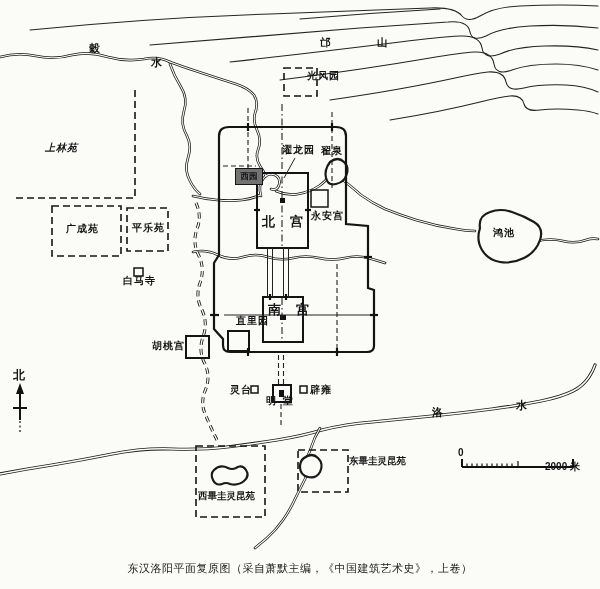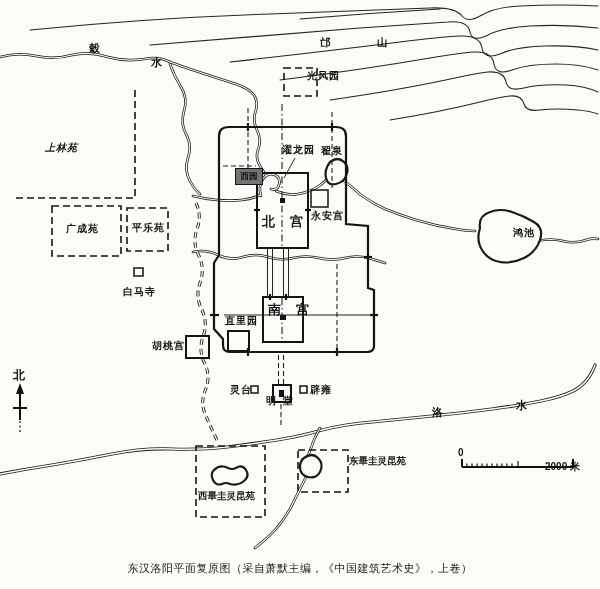--- a/index.html
+++ b/index.html
@@ -187,30 +187,30 @@
     </g>
   </svg>
 
   <div class="lbl" style="left:320px;top:21px;letter-spacing:18px;font-size:10.5px;margin-top:16px;">邙　山</div>
   <div class="lbl lbl-lg" style="left:89px;top:43px;">穀</div>
   <div class="lbl lbl-lg" style="left:151px;top:57px;">水</div>
   <div class="lbl" style="left:307px;top:71px;">光风园</div>
   <div class="lbl" style="left:45px;top:143px;font-style:italic;">上林苑</div>
   <div class="lbl" style="left:66px;top:224px;text-align:right;">广成苑</div>
   <div class="lbl" style="left:132px;top:223px;">平乐苑</div>
-  <div class="lbl" style="left:123px;top:287px;">白马寺</div>
+  <div class="lbl" style="left:123px;top:276px;">白马寺</div>
   <div class="boxlbl">西园</div>
   <div class="lbl" style="left:282px;top:145px;text-align:center;">濯龙园</div>
   <div class="lbl" style="left:321px;top:146px;">翟泉</div>
   <div class="lbl" style="left:311px;top:211px;">永安宫</div>
   <div class="lbl" style="left:262px;top:215px;font-size:13px;">北　宫</div>
   <div class="lbl" style="left:268px;top:303px;font-size:13px;">南　宫</div>
-  <div class="lbl" style="left:225px;top:316px;">直里园</div>
+  <div class="lbl" style="left:236px;top:316px;">直里园</div>
   <div class="lbl" style="left:152px;top:341px;">胡桃宫</div>
-  <div class="lbl" style="left:513px;top:228px;">鸿池</div>
+  <div class="lbl" style="left:493px;top:228px;">鸿池</div>
   <div class="lbl" style="left:230px;top:385px;">灵台</div>
   <div class="lbl" style="left:310px;top:385px;">辟雍</div>
   <div class="lbl" style="left:266px;top:396px;letter-spacing:2px;">明 堂</div>
   <div class="lbl" style="left:13px;top:369px;font-size:12px;">北</div>
   <div class="lbl lbl-lg" style="left:432px;top:407px;">洛</div>
   <div class="lbl lbl-lg" style="left:516px;top:400px;">水</div>
   <div class="lbl" style="left:458px;top:448px;">0</div>
   <div class="lbl" style="left:545px;top:448px;letter-spacing:0;margin-top:14px;">2000 米</div>
   <div class="lbl lbl-sm" style="left:198px;top:491px;">西畢圭灵昆苑</div>
   <div class="lbl lbl-sm" style="left:349px;top:456px;">东畢圭灵昆苑</div>

